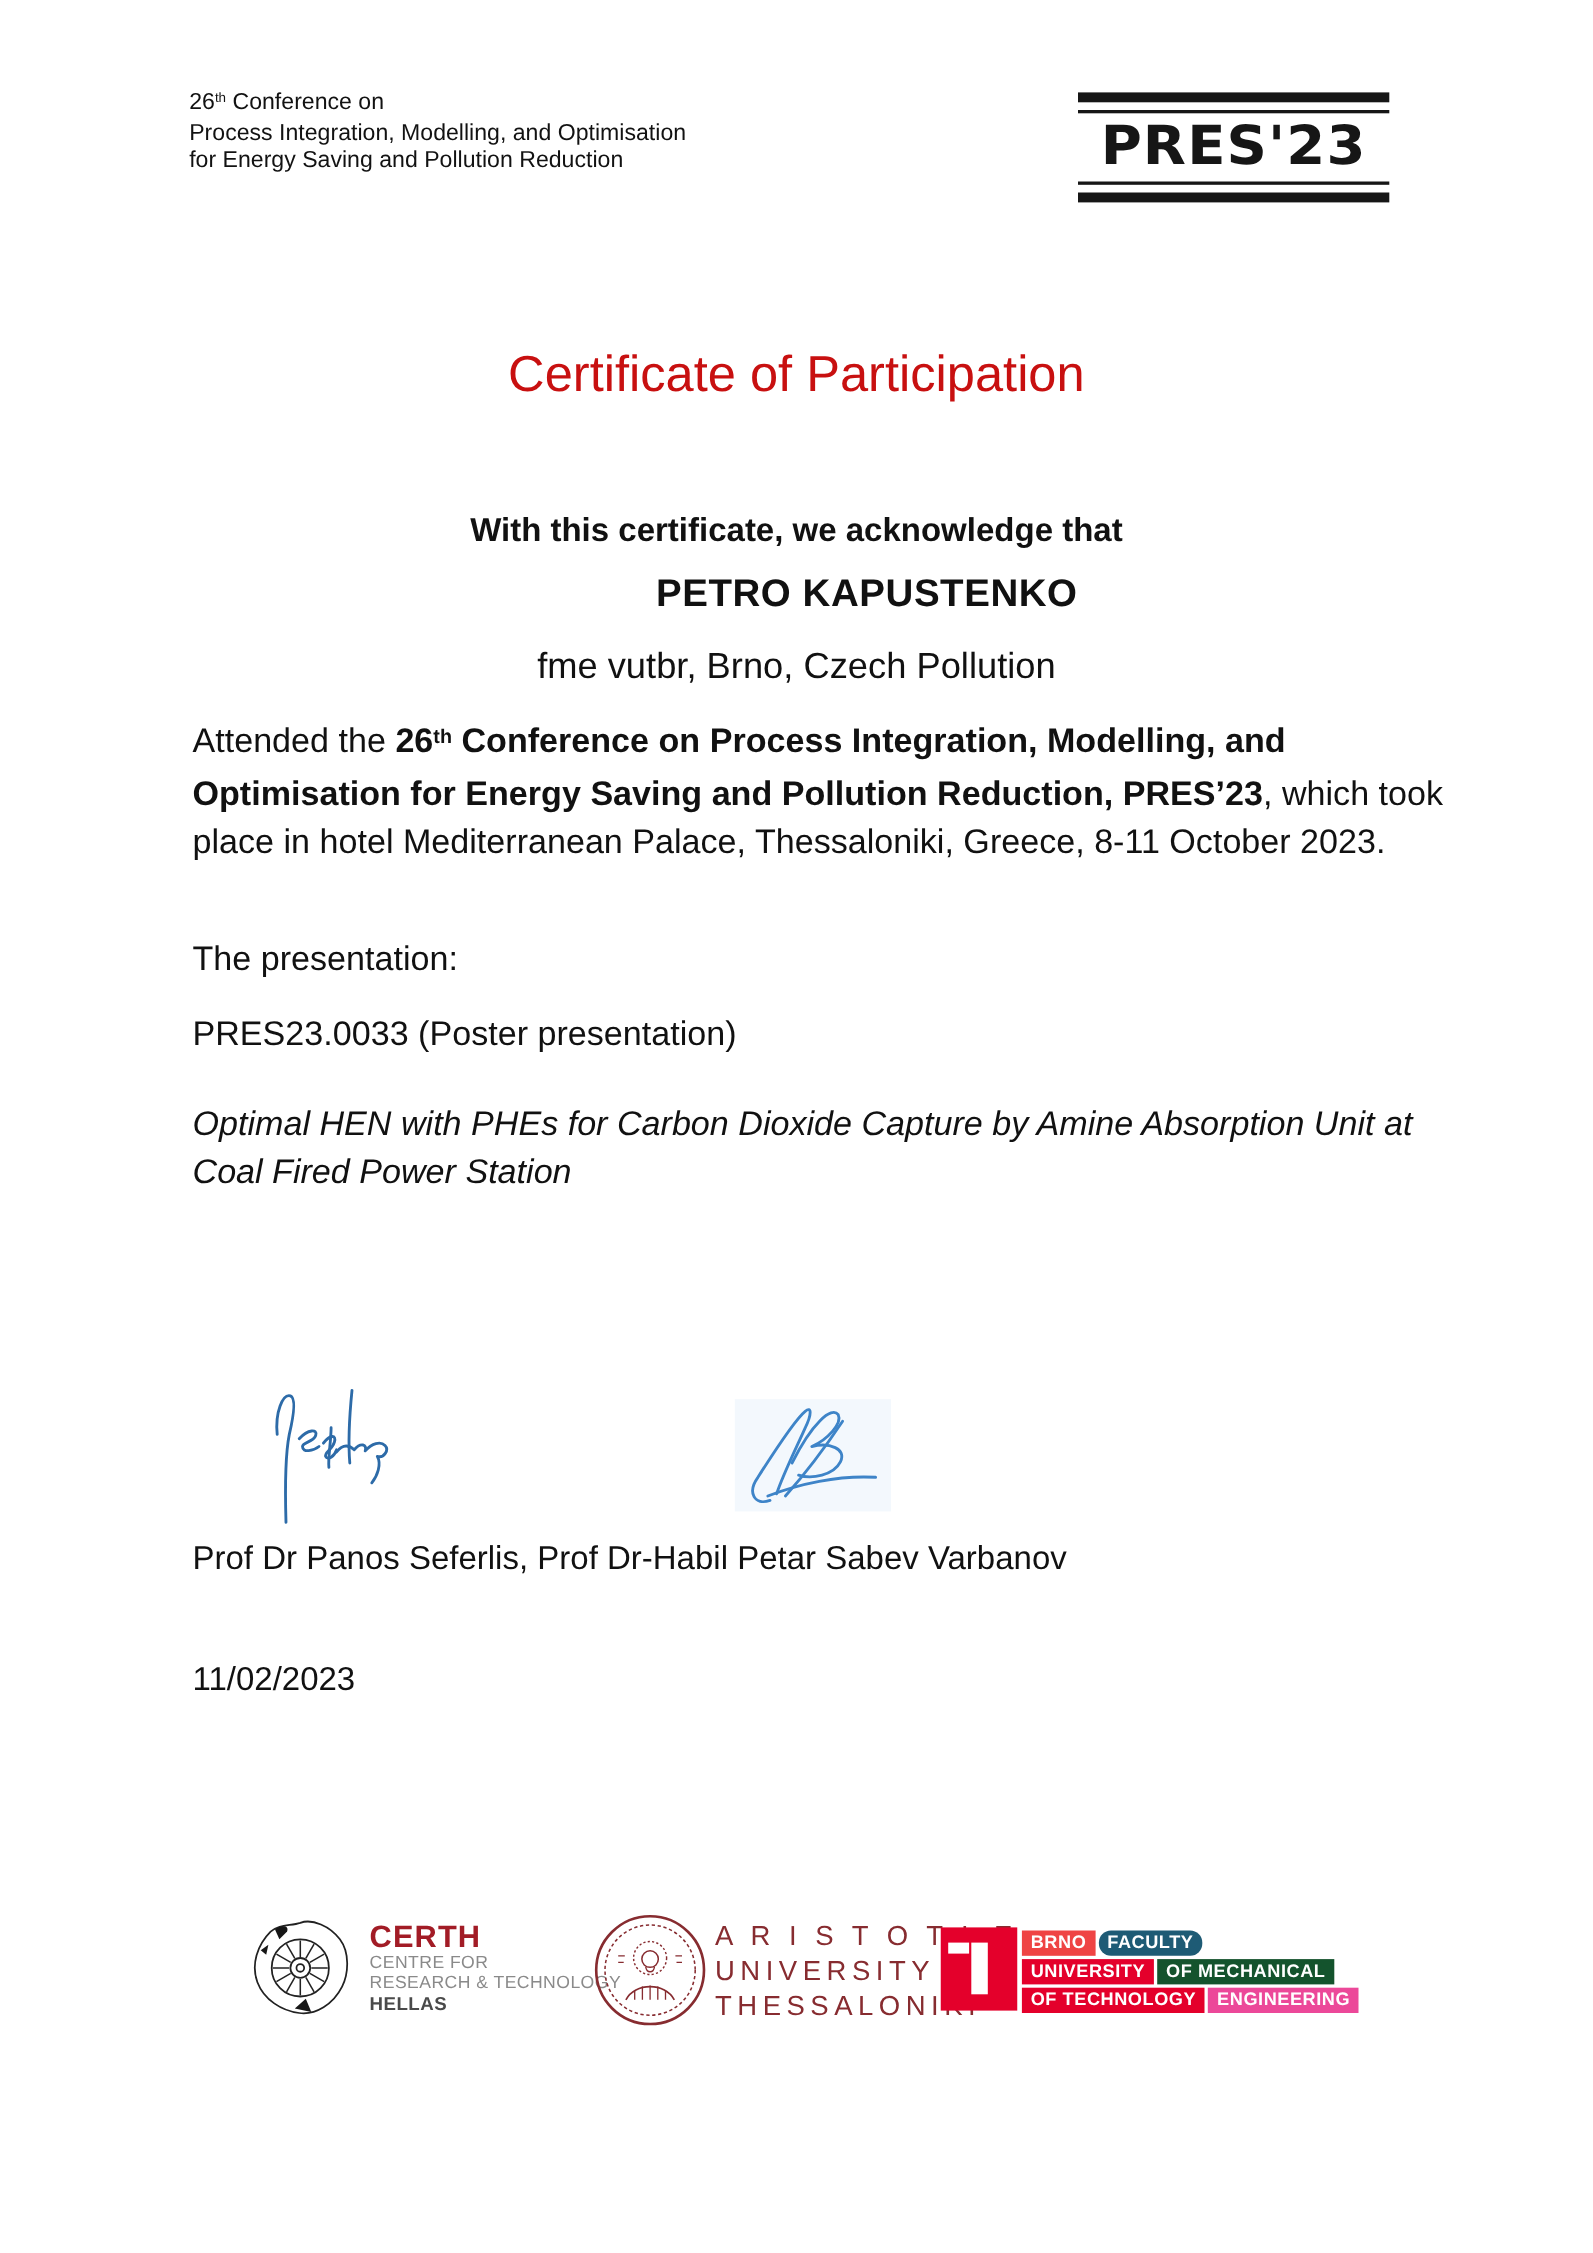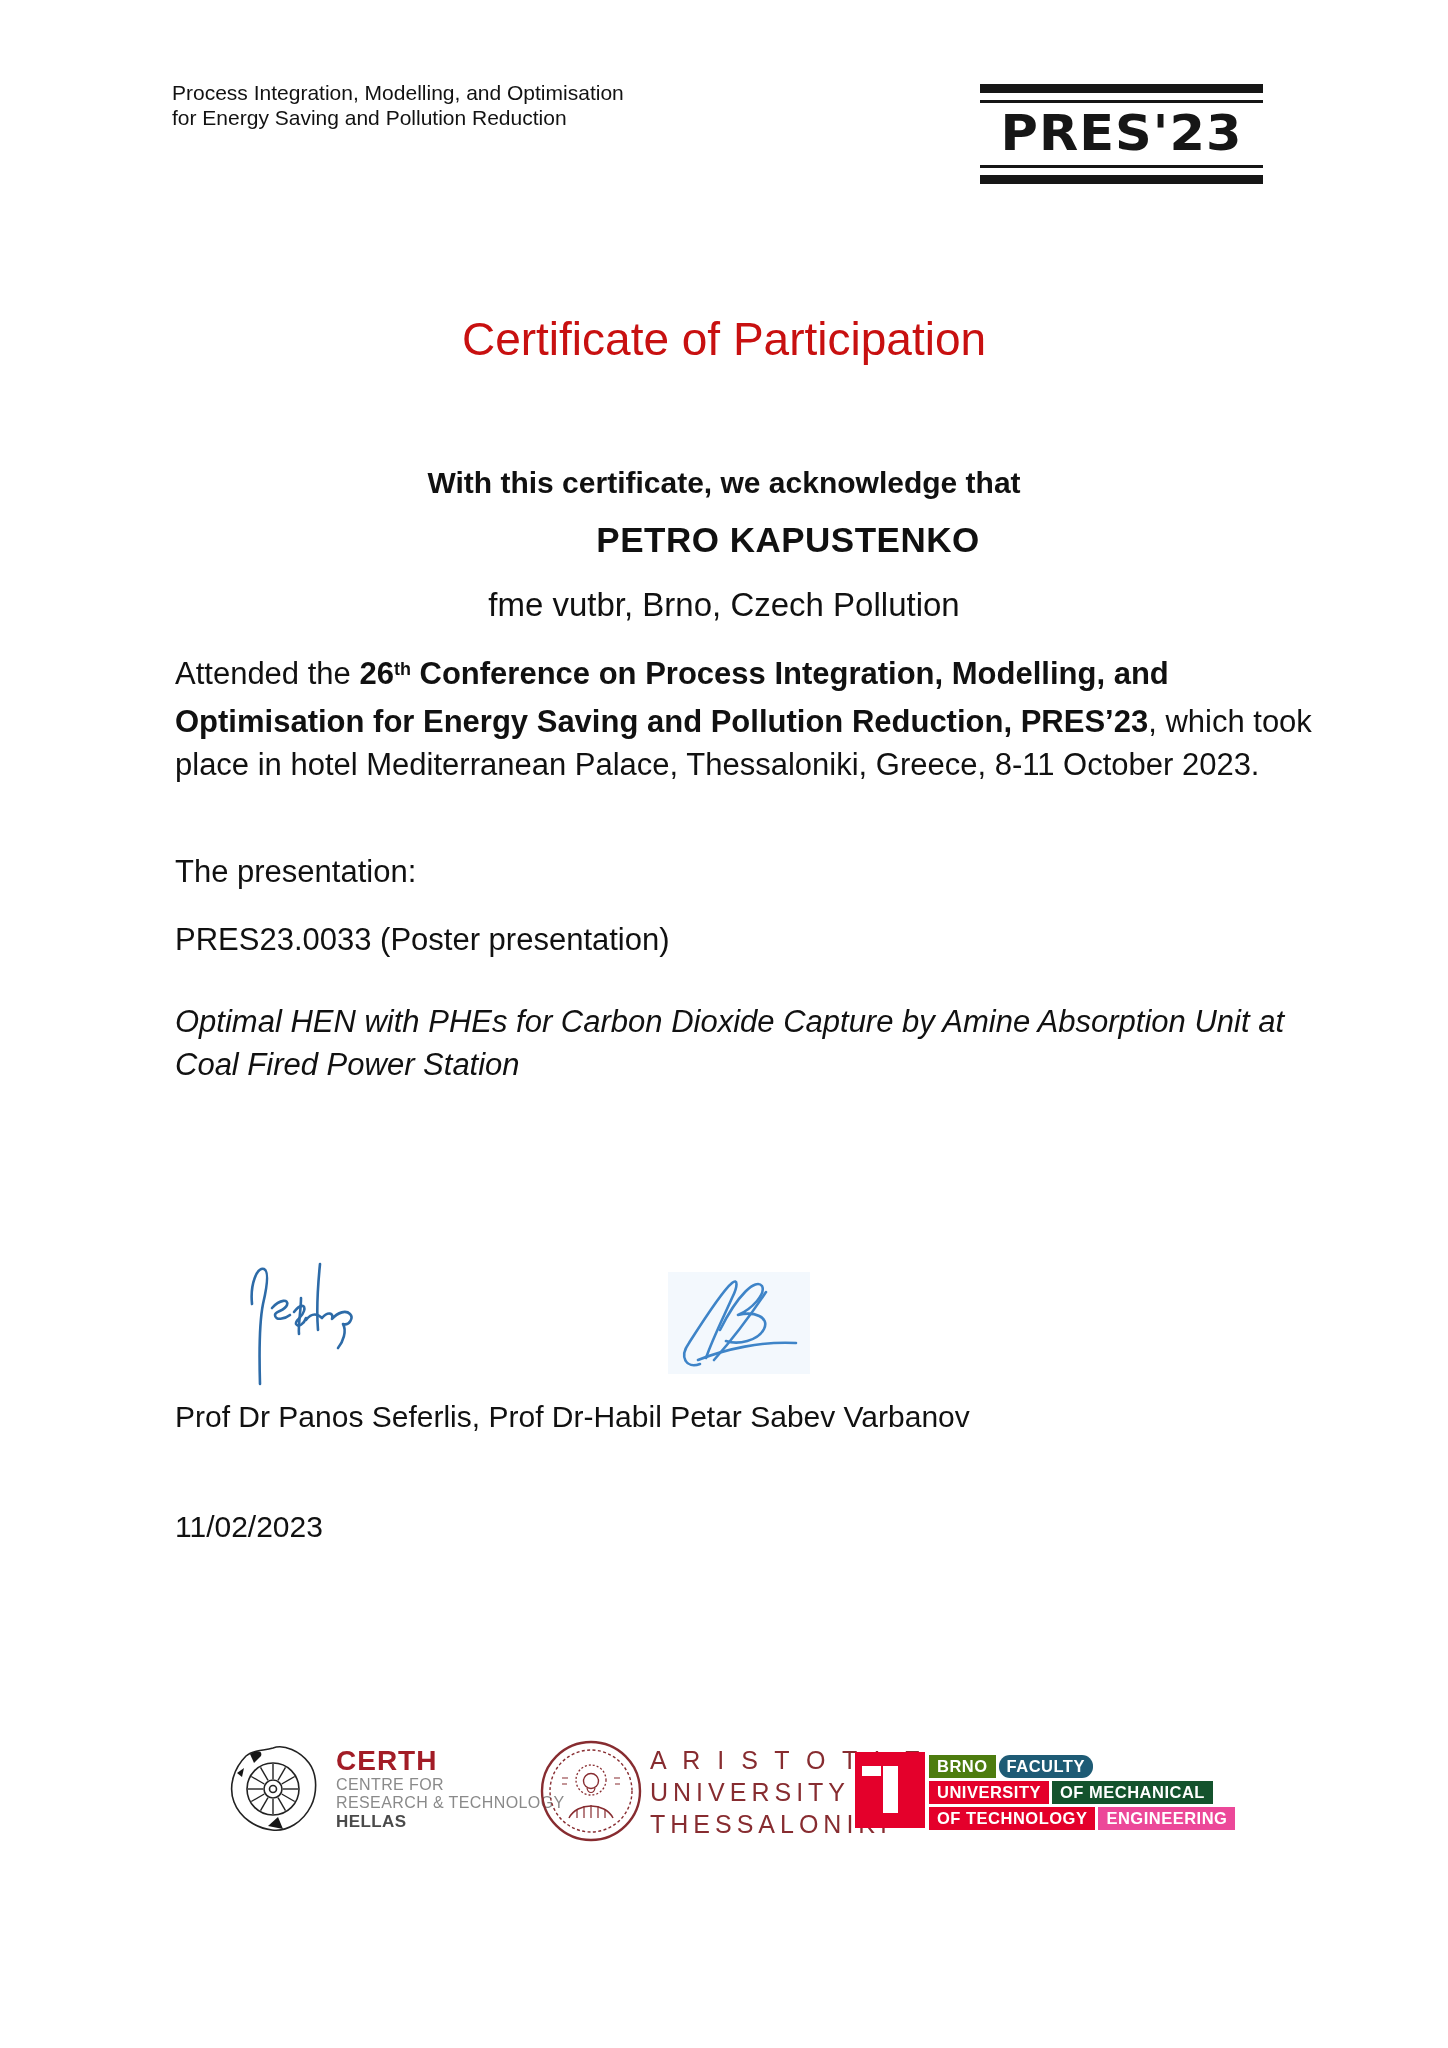--- a/index.html
+++ b/index.html
@@ -72,20 +72,21 @@
   .but-row{display:flex;gap:3px;margin-bottom:3px;}
   .but-cell{color:#fff;font-weight:bold;font-size:16.5px;line-height:19px;
     padding:2px 8px;white-space:nowrap;letter-spacing:0.5px;}
 </style>
 </head>
 <body>
 
 <div class="page">
 
   <div class="header-left">
+    <div><span>26</span><span class="sup">th</span><span> Conference on</span></div>
     <div>Process Integration, Modelling, and Optimisation</div>
     <div>for Energy Saving and Pollution Reduction</div>
   </div>
 
   <div class="pres-logo">
     <div class="pres-bar"></div>
     <div class="pres-gap-a"></div>
     <div class="pres-line"></div>
     <div class="pres-gap-b"></div>
     <div class="pres-text">PRES'23</div>
@@ -180,21 +181,21 @@
   </div>
 
   <div class="but">
     <svg class="but-square" viewBox="0 0 70 76">
       <rect x="0" y="0" width="70" height="76" fill="#E4002B"></rect>
       <rect x="7" y="14" width="19" height="10" fill="#fff"></rect>
       <rect x="28" y="14" width="15" height="47" fill="#fff"></rect>
     </svg>
     <div class="but-rows">
       <div class="but-row">
-        <span class="but-cell" style="background: #4d7c0f; text-align: center;">BRNO</span>
+        <span class="but-cell" style="background: #ef4444; text-align: center;">BRNO</span>
         <span class="but-cell" style="background: rgb(30, 91, 117); border-radius: 11px;">FACULTY</span>
       </div>
       <div class="but-row">
         <span class="but-cell" style="background: rgb(228, 0, 43);">UNIVERSITY</span>
         <span class="but-cell" style="background: #14532d;">OF MECHANICAL</span>
       </div>
       <div class="but-row">
         <span class="but-cell" style="background: rgb(228, 0, 43);">OF TECHNOLOGY</span>
         <span class="but-cell" style="background: #ec4899;">ENGINEERING</span>
       </div>

